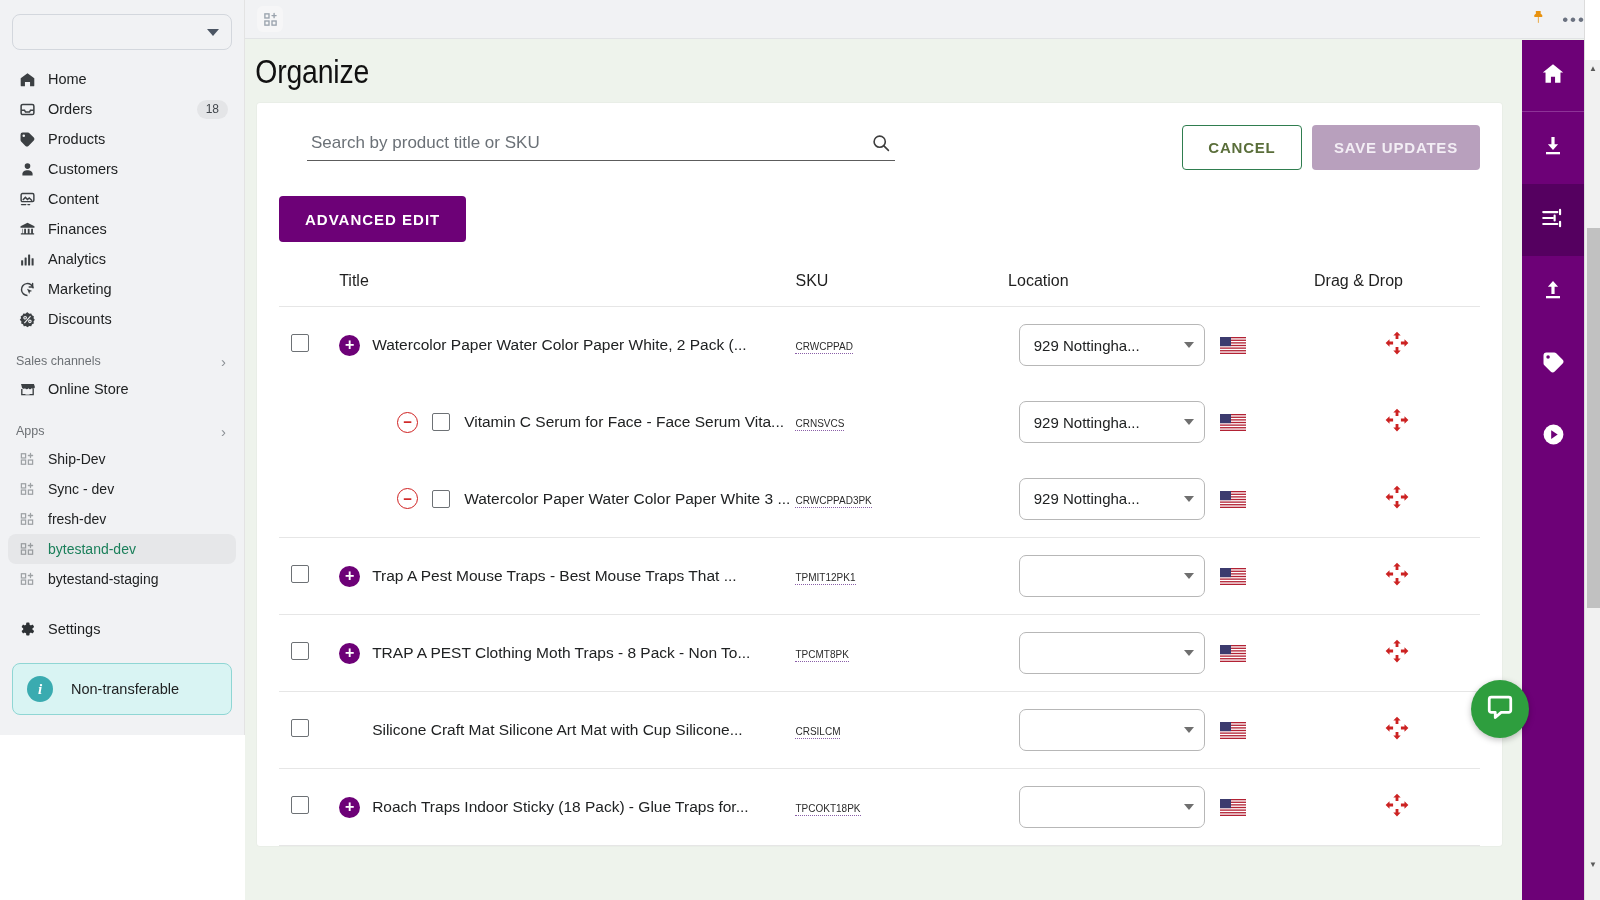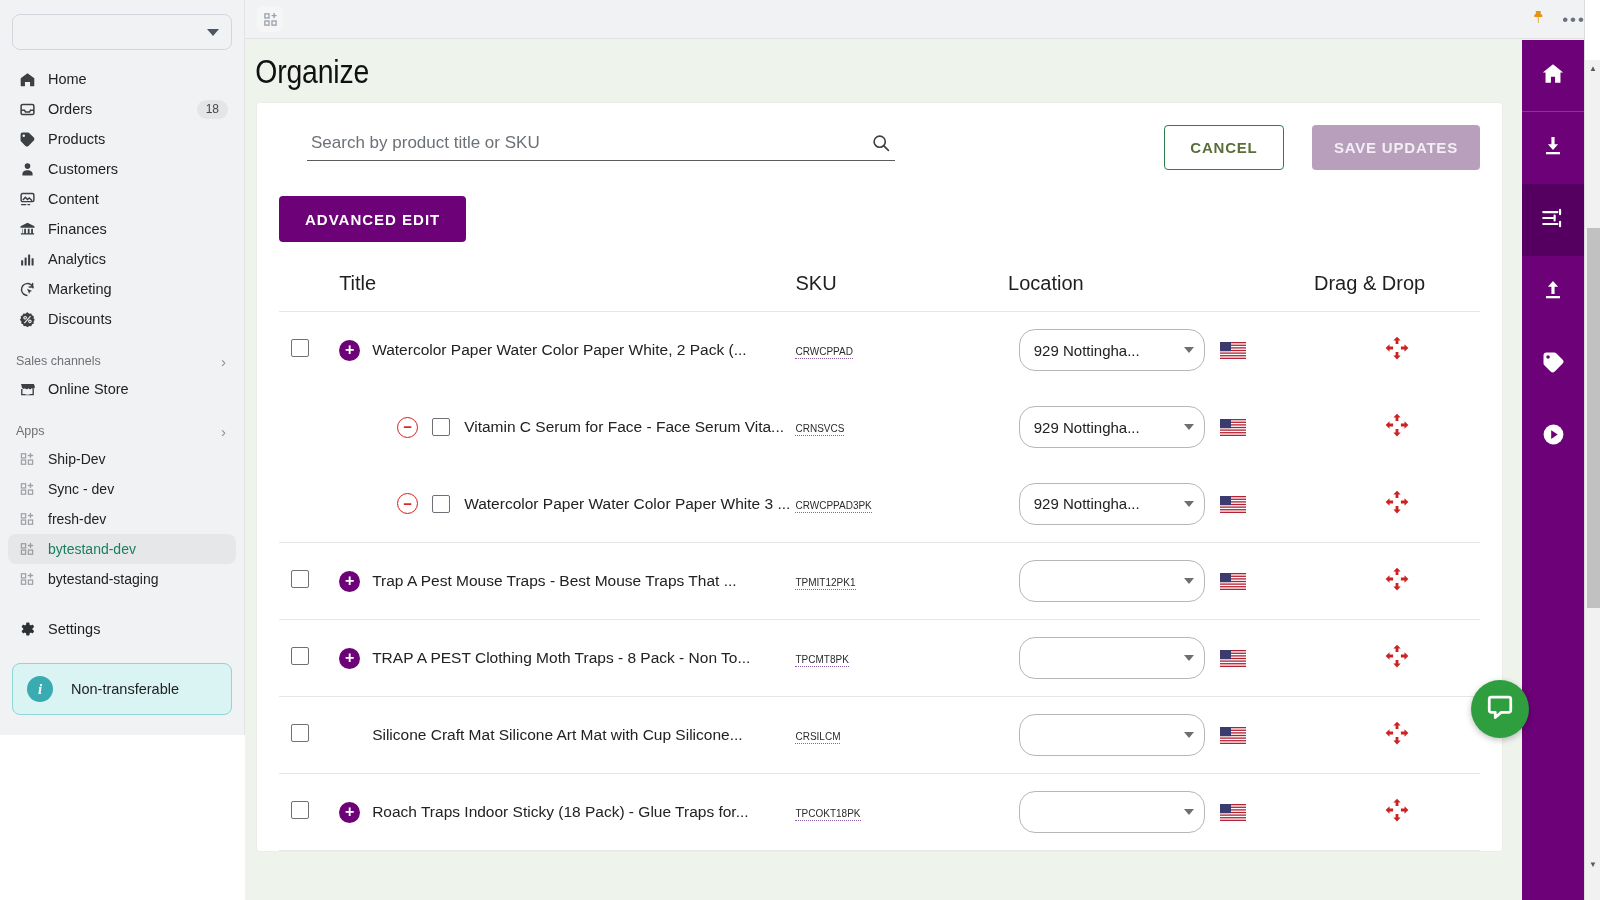--- a/index.html
+++ b/index.html
@@ -157,21 +157,21 @@
     margin-top: 6px;
   }
   .search-box input {
     border: none; outline: none; flex: 1;
     font-size: 17px; color: #202223;
     background: transparent;
     font-family: "Liberation Sans", sans-serif;
   }
   .search-box input::placeholder { color: #6b7177; }
   .search-box .sicon { color: #3d3d3d; display:flex; align-items:center; }
-  .btn-group { margin-left: auto; display: flex; gap: 28px; align-items: flex-end; }
+  .btn-group { margin-left: auto; display: flex; gap: 10px; align-items: flex-end; }
   .btn {
     height: 45px; min-width: 120px;
     border-radius: 4px;
     font-size: 15px; font-weight: bold;
     letter-spacing: .8px;
     display: flex; align-items: center; justify-content: center;
     cursor: pointer;
     border: none;
     font-family: "Liberation Sans", sans-serif;
     padding: 0 22px;
@@ -183,21 +183,21 @@
     height: 46px; border-radius: 4px;
     margin-top: 26px; padding: 0 26px;
     font-size: 15px; font-weight: bold; letter-spacing: 1px;
     display: inline-flex; align-items: center; justify-content: center;
     cursor: pointer;
   }
 
   
   table.prod { width: 100%; border-collapse: collapse; margin-top: 30px; table-layout: fixed; }
   table.prod th {
-    font-size: 20px; font-weight: normal; color: #1f1f1f;
+    font-size: 16px; font-weight: normal; color: #1f1f1f;
     padding: 0 0 16px 0; text-align: left;
   }
   .col-chk { width: 58px; }
   .col-title { width: 440px; }
   .col-sku { width: 205px; }
   .col-loc { width: 200px; }
   .col-flag { width: 95px; }
   .col-dd { width: 160px; }
   th.c-title { padding-left: 68px; }
   th.c-loc { text-align: center; padding-left: 0; }
@@ -233,21 +233,21 @@
   .child-indent { padding-left: 58px; }
   .child-chk { margin-right: 14px; }
   .sku {
     font-size: 10px; color: #2b2b2b;
     border-bottom: 1.5px dotted #8a5fa8;
     display: inline-block; padding-bottom: 1px;
   }
   .loc-wrap { display: flex; justify-content: center; }
   .loc-select {
     width: 186px; height: 42px;
-    border: 1px solid #b7b7b7; border-radius: 16px;
+    border: 1px solid #b7b7b7; border-radius: 7px;
     background: #fff;
     display: flex; align-items: center;
     padding: 0 10px 0 14px;
     font-size: 15px; color: #202223;
     cursor: pointer;
   }
   .loc-select .val { flex: 1; white-space: nowrap; overflow: hidden; }
   .loc-select .dncaret {
     width: 0; height: 0;
     border-left: 5px solid transparent;

